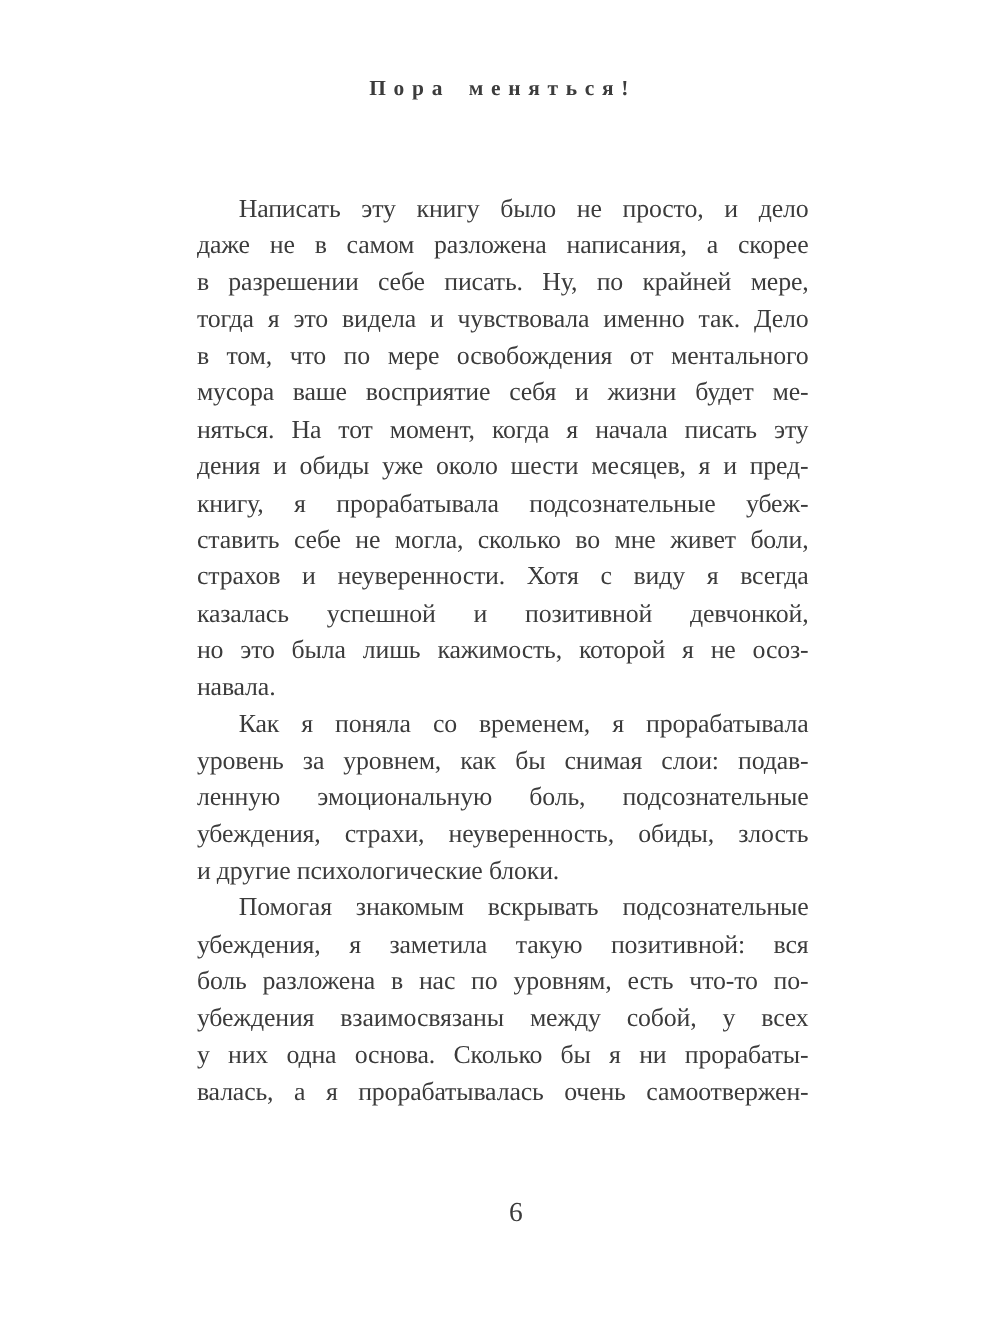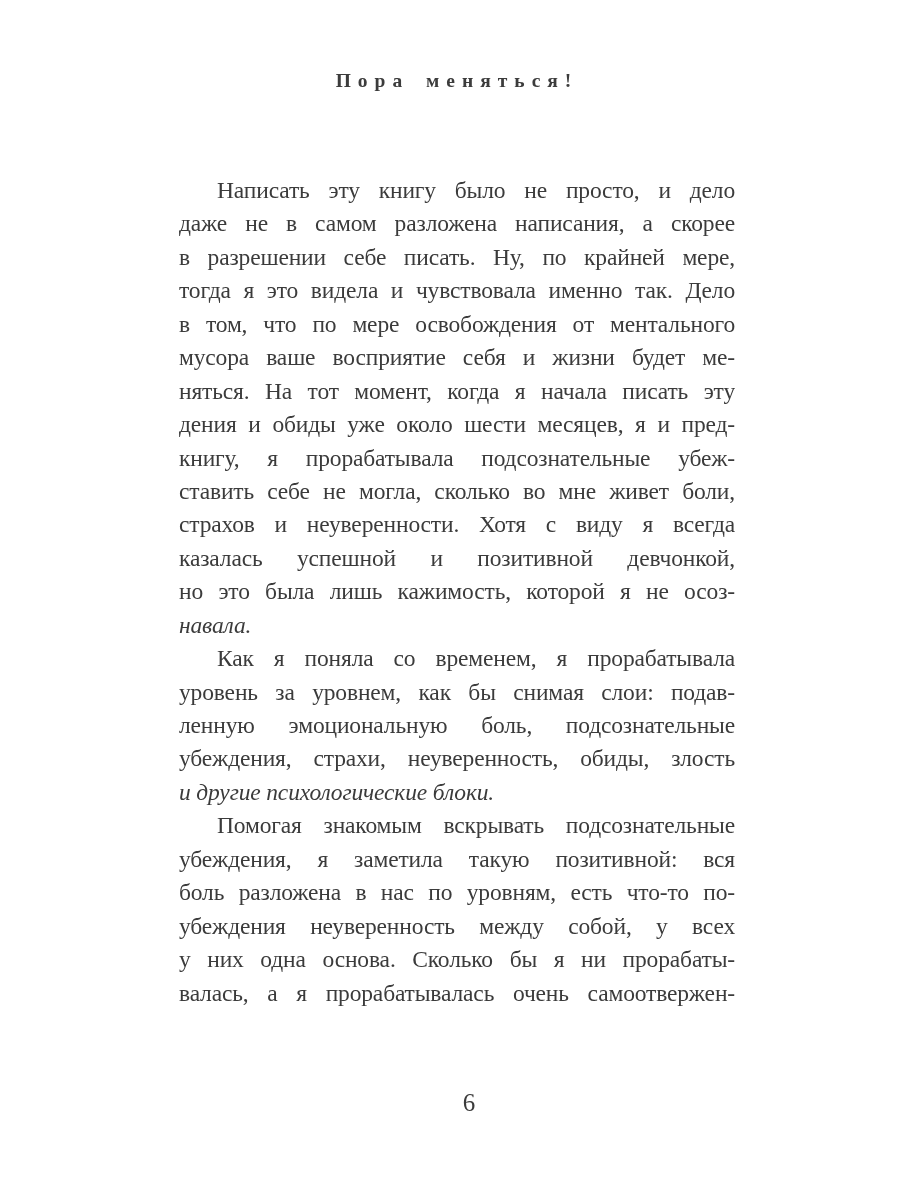--- a/index.html
+++ b/index.html
@@ -41,21 +41,20 @@
   .line {
     height: 33.45px;
     line-height: 33.45px;
     text-align: justify;
     text-align-last: justify;
     overflow: hidden;
   }
   .line.no-just {
     text-align: right;
     text-align-last: left;
-    font-style: italic;
   }
   .line.indent {
     padding-left: 38px;
   }
   .folio {
     position: absolute;
     left: 179px;
     top: 1089px;
     width: 556px;
     box-sizing: border-box;
@@ -92,20 +91,20 @@
         <div class="line indent">Как я поняла со временем, я прорабатывала</div>
         <div class="line">уровень за уровнем, как бы снимая слои: подав-</div>
         <div class="line">ленную эмоциональную боль, подсознательные</div>
         <div class="line">убеждения, страхи, неуверенность, обиды, злость</div>
         <div class="line no-just">и другие психологические блоки.</div>
       </div>
       <div>
         <div class="line indent">Помогая знакомым вскрывать подсознательные</div>
         <div class="line">убеждения, я заметила такую позитивной: вся</div>
         <div class="line">боль разложена в нас по уровням, есть что-то по-</div>
-        <div class="line">убеждения неуверенность между собой, у всех</div>
+        <div class="line">убеждения взаимосвязаны между собой, у всех</div>
         <div class="line">у них одна основа. Сколько бы я ни прорабаты-</div>
         <div class="line">валась, а я прорабатывалась очень самоотвержен-</div>
       </div>
     </div>
 
   <div class="folio">6</div>
 </div>
 
 </body></html>

